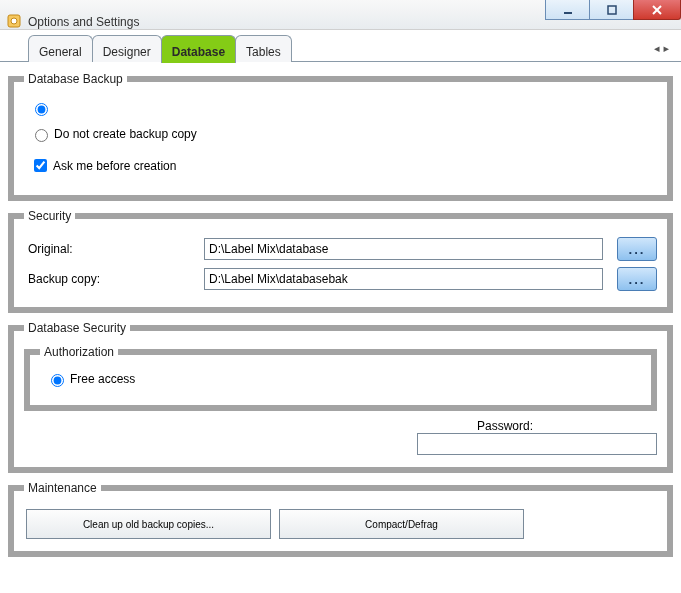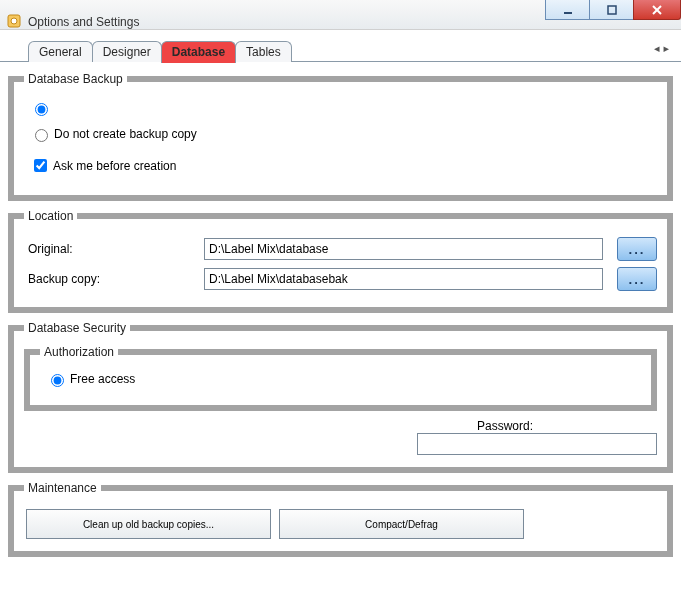--- a/index.html
+++ b/index.html
@@ -57,33 +57,33 @@
     position: relative;
     height: 32px;
   }
   .tabstrip::after{
     content:"";
     position:absolute;
     left:0;right:0;bottom:0;
     border-bottom:1px solid #8a9aa8;
   }
   .tab {
-    padding: 3px 10px 3px 10px;
+    padding: 9px 10px 3px 10px;
     border:1px solid #8a9aa8;
     border-bottom:none;
     border-top-left-radius:6px;
     border-top-right-radius:6px;
     margin-right:-1px;
     background:#f5f6f8;
     position:relative;
     z-index:1;
     color:#2a2a2a;
   }
   .tab.active{
-    background:#ef4444;
+    background:#84cc16;
     font-weight:bold;
     z-index:3;
     padding-bottom:4px;
     margin-bottom:-1px;
   }
   .tab-arrows{
     position:absolute;right:12px;top:12px;
     color:#555;font-size:11px;
     display:flex;gap:4px;
   }
@@ -198,21 +198,21 @@
       <input type="radio" name="bk" style="">
       <span>Do not create backup copy</span>
     </div>
     <div class="check-row" style="margin-top:14px;">
       <input type="checkbox" checked="" style="">
       <span>Ask me before creation</span>
     </div>
   </fieldset>
 
   <fieldset>
-    <legend>Location</legend>
+    <legend>Security</legend>
     <div class="loc-row">
       <span class="loc-label">Original:</span>
       <input class="loc-input" type="text" value="D:\Label Mix\database" style="">
       <button class="browse-btn">...</button>
     </div>
     <div class="loc-row">
       <span class="loc-label">Backup copy:</span>
       <input class="loc-input" type="text" value="D:\Label Mix\databasebak" style="">
       <button class="browse-btn">...</button>
     </div>

